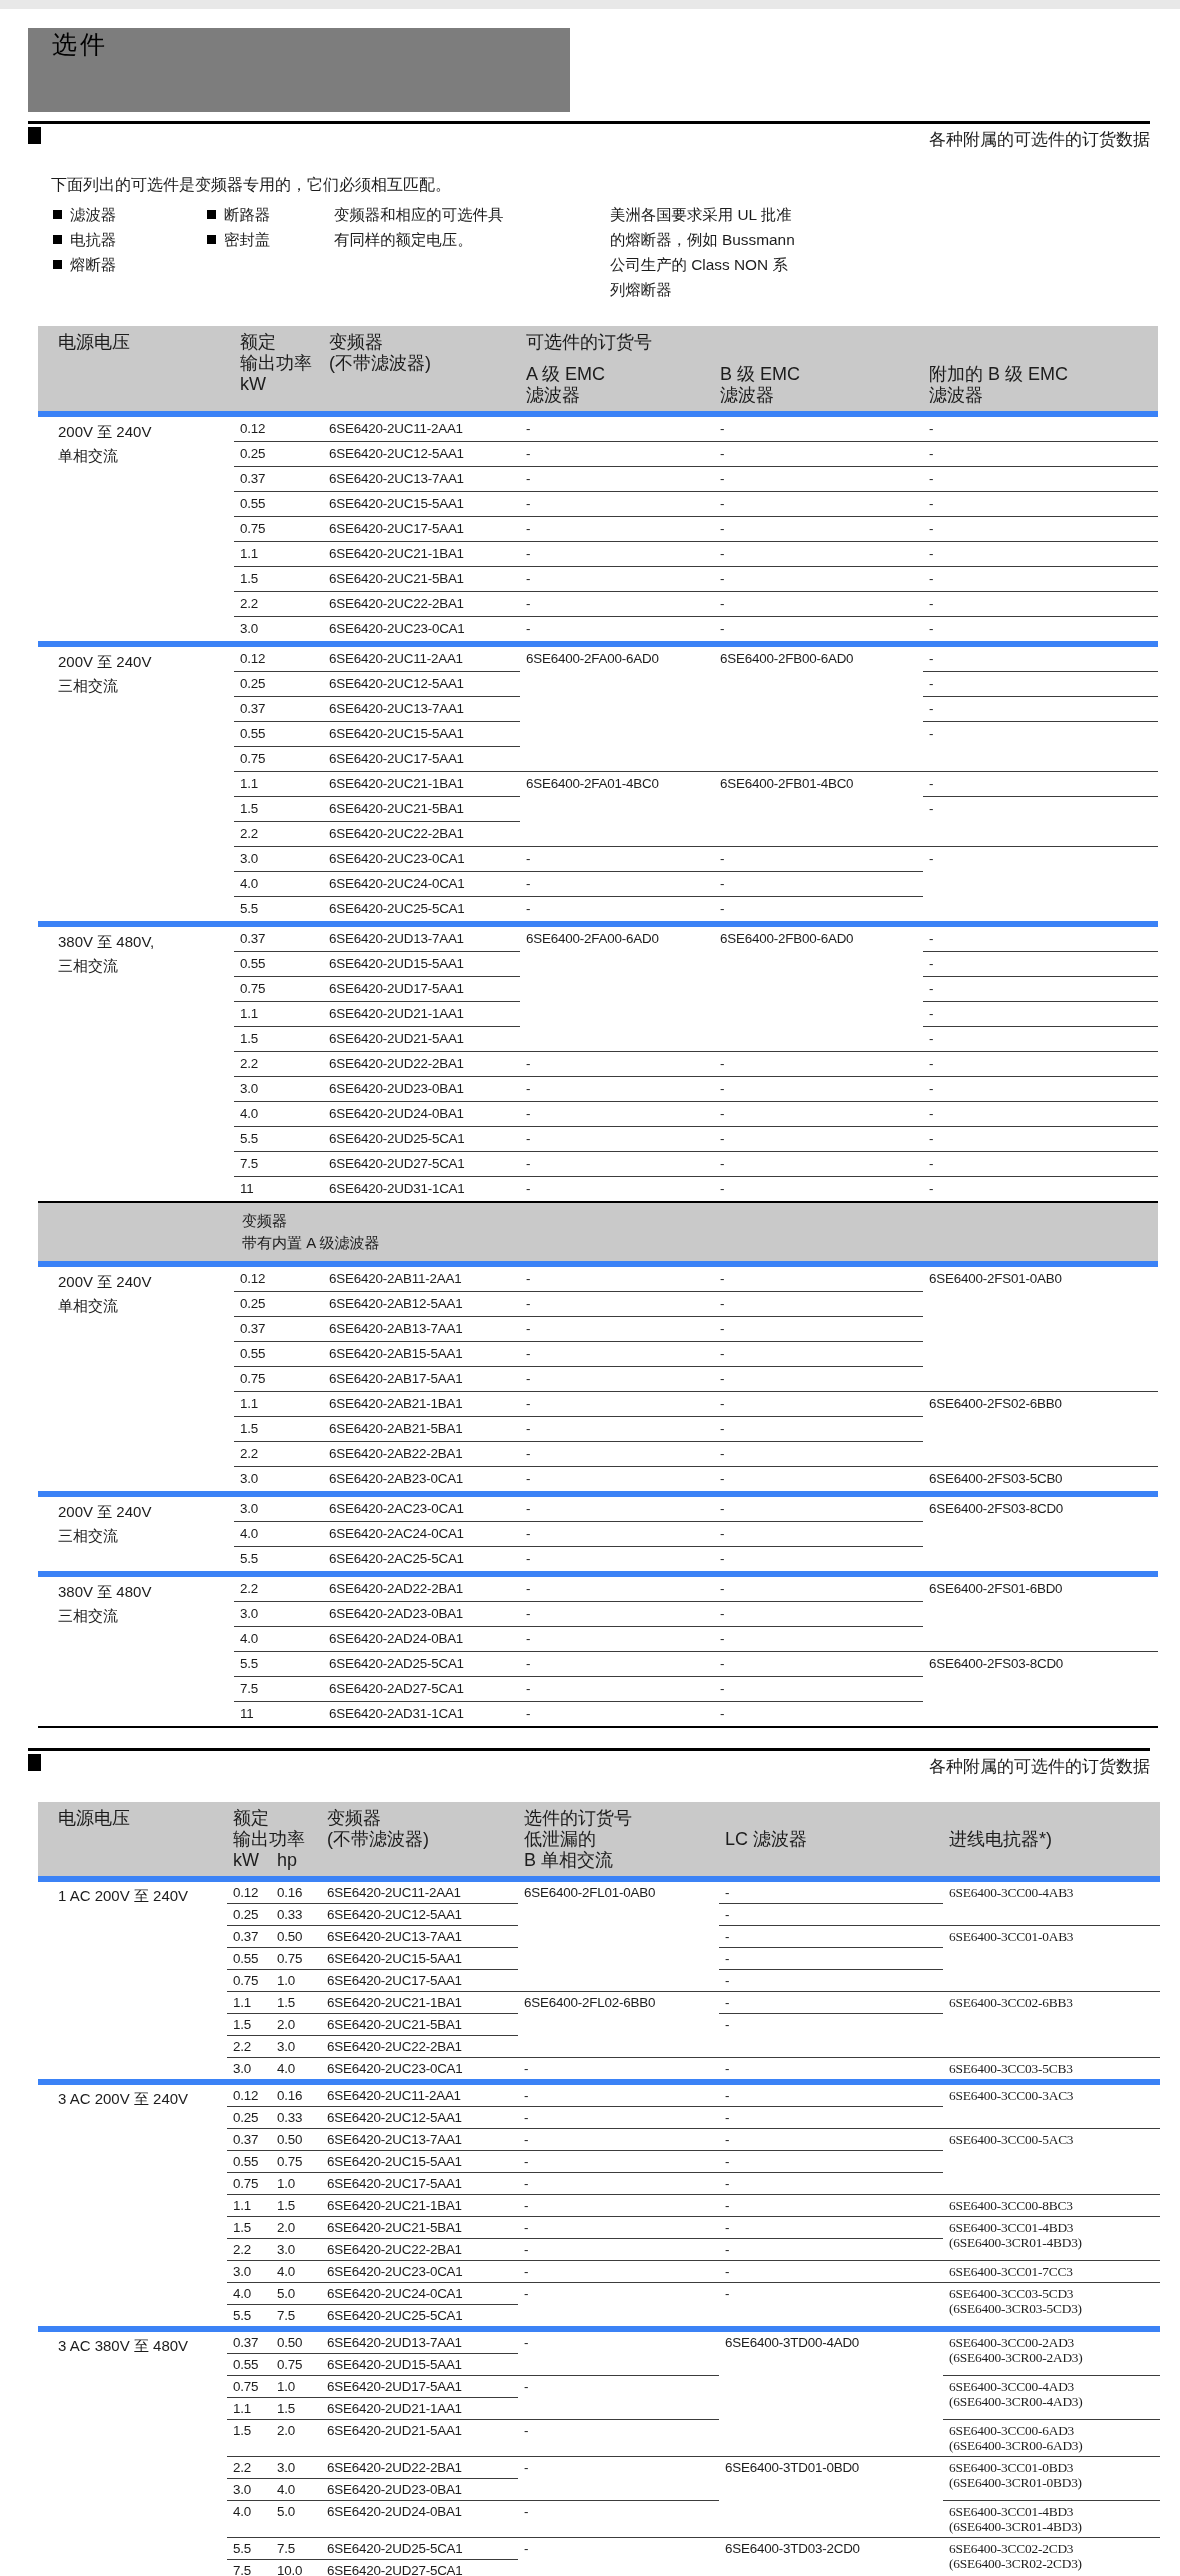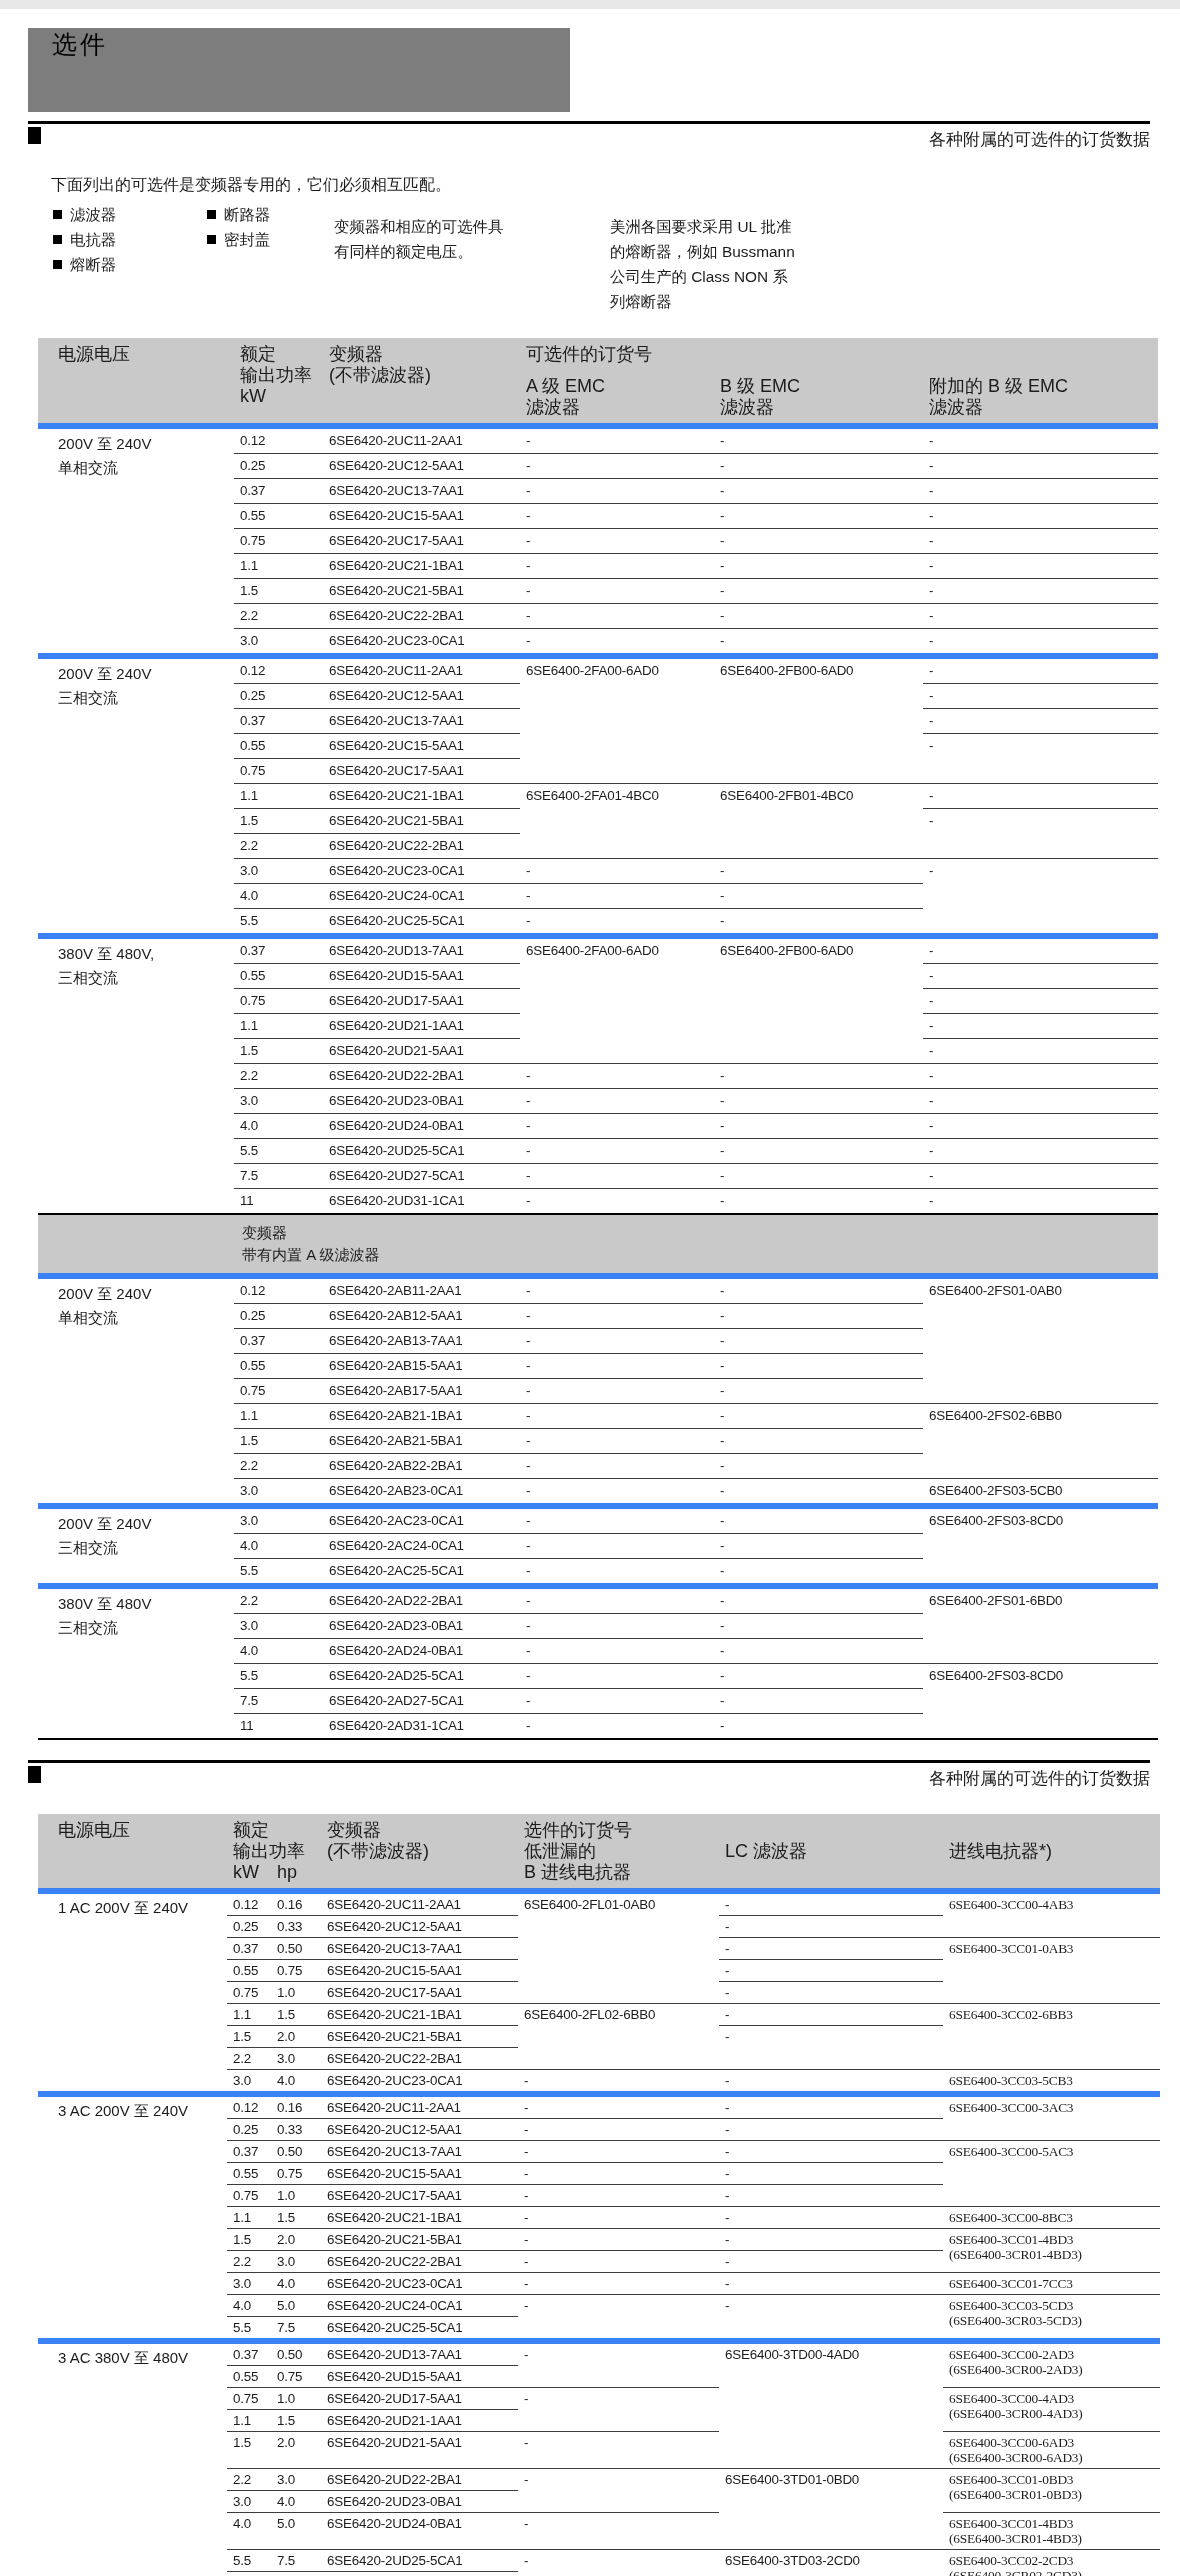--- a/index.html
+++ b/index.html
@@ -16,21 +16,21 @@
   }
   .sect { margin:0 30px 0 28px; }
   .sect-head { display:flex; align-items:flex-start; border-top:3px solid #000; padding-top:3px;justify-content:space-between; }
   .sq { width:13px; height:17px; background:#000; margin:0 10px 0 0; flex:none; }
   .sect-title { font-size:17px; padding-top:1px; }
   .intro-line { margin:24px 0 6px 23px; font-size:16px; }
   .intro-cols { display:flex; margin-left:25px; line-height:25px; font-size:15.4px; }
   .ic1 { width:154px; } .ic2 { width:127px; } .ic3 { width:276px; } .ic4 { width:284px; } .ic5 { flex:1; }
   .bullet { display:flex; }
   .bullet::before { content:""; width:9px; height:9px; background:#000; margin:8px 8px 0 0; flex:none; }
-  .note { white-space:pre-line;margin-top:12px; }
+  .note { white-space:pre-line; }
 
   .opt-table {
     border-collapse:collapse; table-layout:fixed; width:1120px;
     margin:24px 0 0 38px; border-bottom:2px solid #000;
   }
   .opt-table th {
     background:#c9c9c9; font-weight:normal; text-align:left; vertical-align:top;
     padding:6px 6px 5px 6px; font-size:18px; line-height:21px; white-space:pre-line;
   }
   .opt-table th.bb { border-bottom:2px solid #000; }
@@ -463,21 +463,21 @@
     </colgroup>
     <thead>
       <tr>
         <th class="bb" rowspan="2" style="padding-left:20px">电源电压</th>
         <th colspan="2" style="padding-bottom:0">额定
 输出功率</th>
         <th class="bb" rowspan="2">变频器
 (不带滤波器)</th>
         <th class="bb" rowspan="2">选件的订货号
 低泄漏的
-B 进线电抗器</th>
+B 单相交流</th>
         <th class="bb mid" rowspan="2">LC 滤波器</th>
         <th class="bb mid" rowspan="2">进线电抗器*)</th>
       </tr>
       <tr>
         <th class="bb">kW</th>
         <th class="bb">hp</th>
       </tr>
     </thead>
     <tbody>
         <tr class="grp-first">

